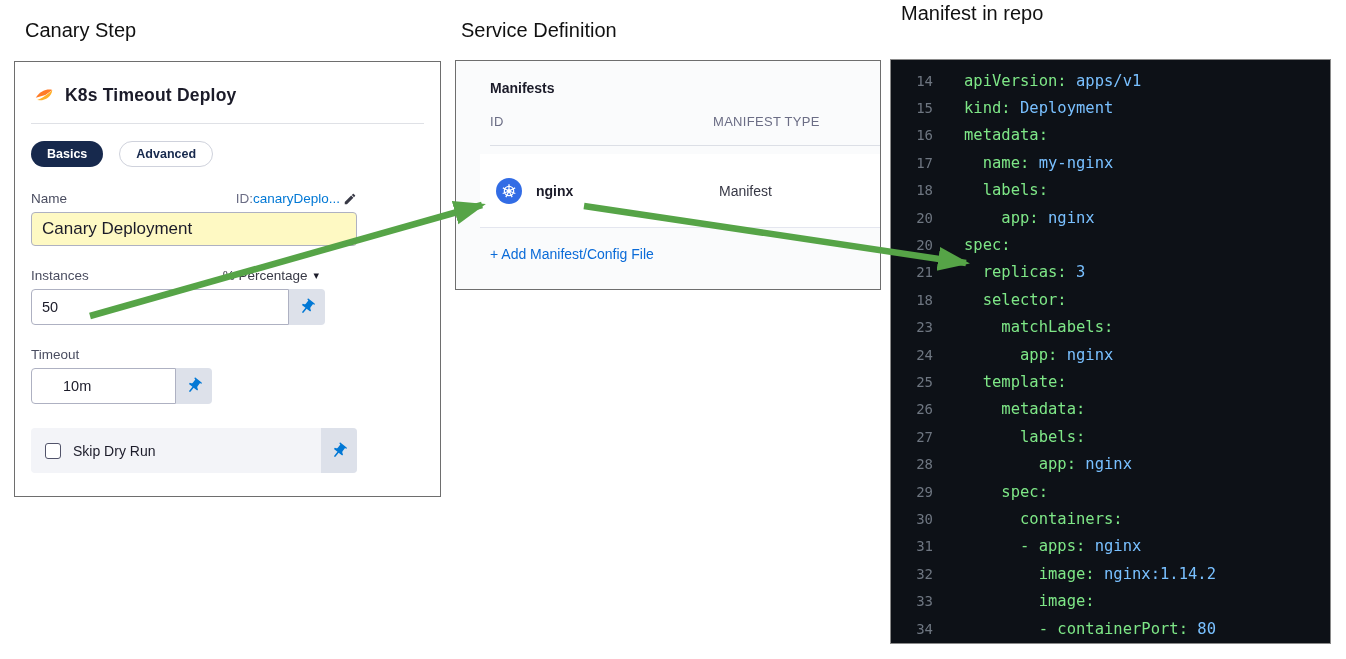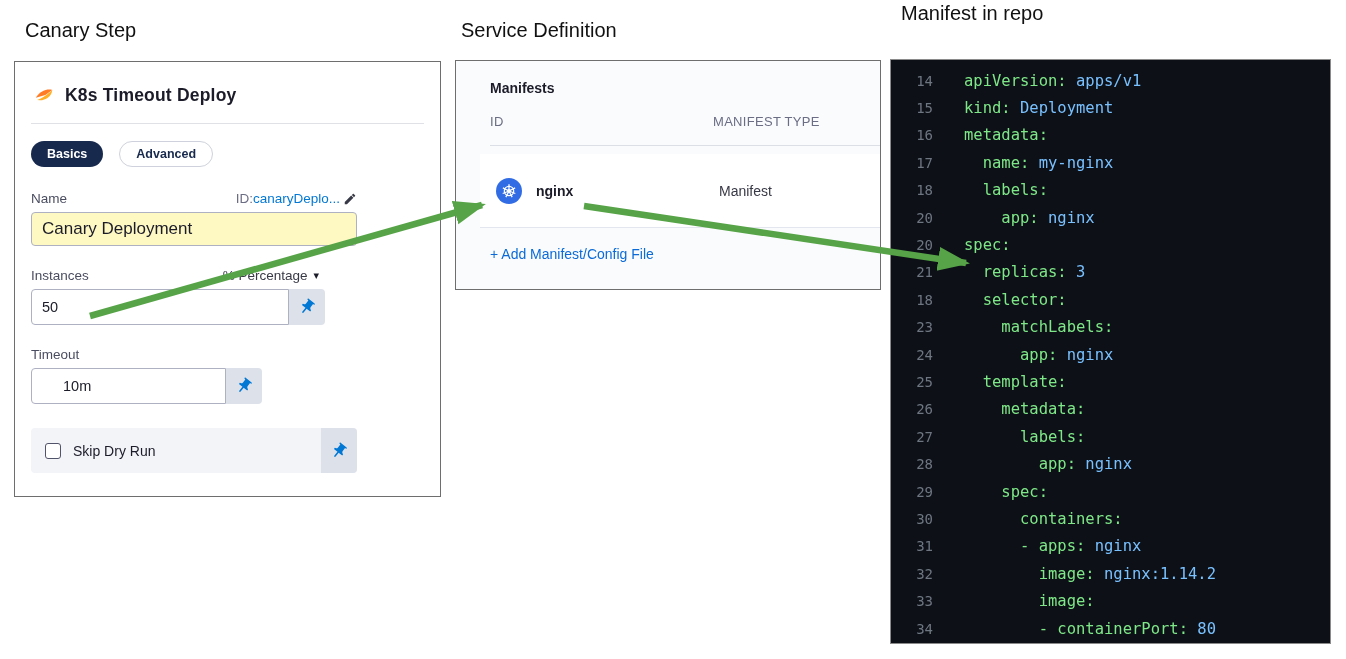--- a/index.html
+++ b/index.html
@@ -109,21 +109,21 @@
         <svg width="18" height="18" viewBox="0 0 24 24" style="transform:rotate(38deg);">
           <path fill="#0278d5" d="M16 9V4h1c.55 0 1-.45 1-1s-.45-1-1-1H7c-.55 0-1 .45-1 1s.45 1 1 1h1v5c0 1.66-1.34 3-3 3v2h5.97v7l1 1 1-1v-7H19v-2c-1.66 0-3-1.34-3-3z"></path>
         </svg>
       </div>
     </div>
 
     <div class="label-row field-w" style="margin-top:22px; justify-content:flex-start;">
       <span class="f-label">Timeout</span>
     </div>
     <div class="input-group">
-      <input type="text" style="width: 195px; padding-left: 31px;" value="10m">
+      <input type="text" style="width: 145px; padding-left: 31px;" value="10m">
       <div class="pin-box">
         <svg width="18" height="18" viewBox="0 0 24 24" style="transform:rotate(38deg);">
           <path fill="#0278d5" d="M16 9V4h1c.55 0 1-.45 1-1s-.45-1-1-1H7c-.55 0-1 .45-1 1s.45 1 1 1h1v5c0 1.66-1.34 3-3 3v2h5.97v7l1 1 1-1v-7H19v-2c-1.66 0-3-1.34-3-3z"></path>
         </svg>
       </div>
     </div>
 
     <div class="checkbox-row">
       <div class="checkbox"></div>
       <span class="cb-label">Skip Dry Run</span>

